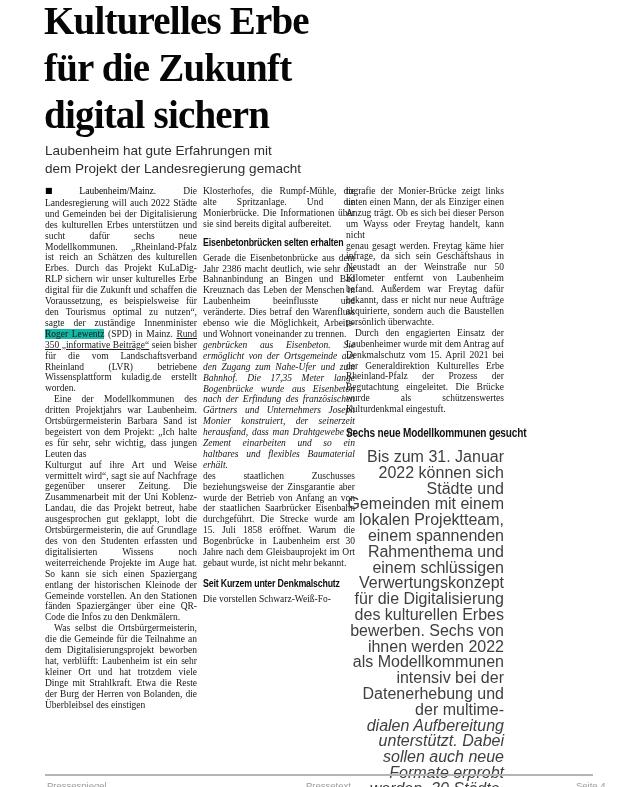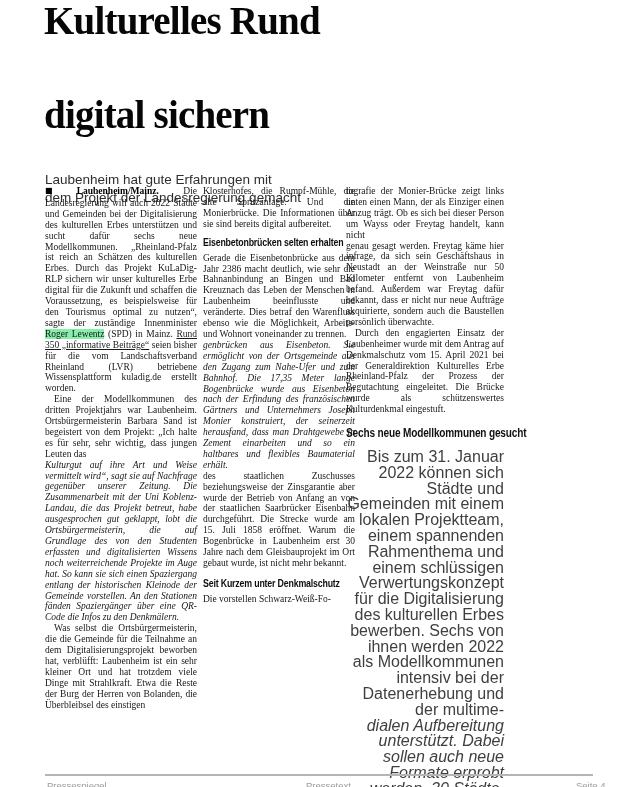--- a/index.html
+++ b/index.html
@@ -6,67 +6,67 @@
   html,body { width:635px; height:787px; }
   body { position:relative; overflow:hidden; background:#ffffff;
          font-family:"Liberation Serif", serif; color:#141414; }
 
   .headline { position:absolute; left:44px; top:-3px; width:420px;
               font-family:"Liberation Serif", serif; font-weight:700;
               font-size:39px; line-height:47px; letter-spacing:-0.8px; color:#060606; }
 
   .subtitle { position:absolute; left:45px; top:142px; width:420px;
               font-family:"Liberation Sans", sans-serif; font-size:13.5px;
-              line-height:18px; color:#2e2e2e;margin-top:29px; }
+              line-height:18px; color:#2e2e2e; }
 
   .col { position:absolute; top:186px; font-size:9.5px; line-height:10.9px;
          text-align:justify; color:#161616;
          hyphens:auto; -webkit-hyphens:auto; }
   .col-1 { left:45px;  width:152px; }
   .col-2 { left:203px; width:152px; }
   .col-3 { left:346px; width:158px; }
   .col p { margin:0; }
   .indent { text-indent:9px; }
-  .gap-lg { margin-top:14px;font-style:italic; }
+  .gap-lg { margin-top:14px; }
   .gap-md { margin-top:13px; }
   .gap-sm { margin-top:4px;font-style:italic; }
 
   .subhead { font-family:"Liberation Sans", sans-serif; font-weight:700;
              font-size:10px; line-height:12px; color:#0d0d0d;
              margin:7px 0 4px; text-align:left; white-space:nowrap;
              transform:scaleX(0.88); transform-origin:0 50%; letter-spacing:-0.2px; }
   .subhead.second { margin-top:9px; }
 
   .box-head { font-family:"Liberation Sans", sans-serif; font-weight:700;
               font-size:12px; line-height:14px; color:#111;
               margin:11px 0 9px; text-align:left; white-space:nowrap;
               transform:scaleX(0.84); transform-origin:0 50%; letter-spacing:-0.2px; }
   .box-text { font-family:"Liberation Sans", sans-serif; font-size:16px;
               line-height:15.8px; text-align:right; color:#3f3f3f; hyphens:auto; }
 
-  .dateline { font-weight:700; color:#000; }
+  .dateline { font-weight:400; color:#000; }
   .bullet { font-family:"DejaVu Sans", sans-serif; font-size:8px; color:#000;
             position:relative; top:-1px; padding-right:2px; }
-  .hl { background:#86efac; }
+  .hl { background:#14b8a6; }
   .ul { text-decoration:underline; text-decoration-thickness:1px; color:#1a1a1a; }
 
   .footer-rule { position:absolute; left:45px; top:774px; width:548px; height:2px;
                  background:#b5b5b5; }
   .footer-text { position:absolute; top:780px; font-family:"Liberation Sans", sans-serif;
                  font-size:9.5px; line-height:12px; color:#9b9b9b; white-space:nowrap; }
   .ft-left   { left:47px; }
   .ft-center { left:306px; }
   .ft-right  { left:576px; }
 </style>
 </head>
 <body>
 
 <h1 class="headline">
-  <span>Kulturelles Rund</span><br>
-  <br>
+  <span>Kulturelles Erbe</span><br>
+  <span>für die Zukunft</span><br>
   <span>digital sichern</span>
 </h1>
 
 <div class="subtitle">
   <span>Laubenheim hat gute Erfahrungen mit</span><br>
   <span>dem Projekt der Landesregierung gemacht</span>
 </div>
 
 <div class="col col-1">
   <p><span class="bullet">■</span><span class="dateline">Laubenheim/Mainz.</span><span> Die Landesregierung will auch 2022 Städte und Gemeinden bei der Digitalisierung des kulturellen Erbes unterstützen und sucht dafür sechs neue Modellkommunen. „Rheinland-Pfalz ist reich an Schätzen des kulturellen Erbes. Durch das Projekt KuLaDig-RLP sichern wir unser kulturelles Erbe digital für die Zukunft und schaffen die Voraussetzung, es beispielsweise für den Tourismus optimal zu nutzen“, sagte der zuständige Innenminister </span><span class="hl">Roger Lewentz</span><span> (SPD) in Mainz. </span><span class="ul">Rund 350 „informative Beiträge“</span><span> seien bisher für die vom Landschaftsverband Rheinland (LVR) betriebene Wissensplattform kuladig.de erstellt worden.</span></p>

